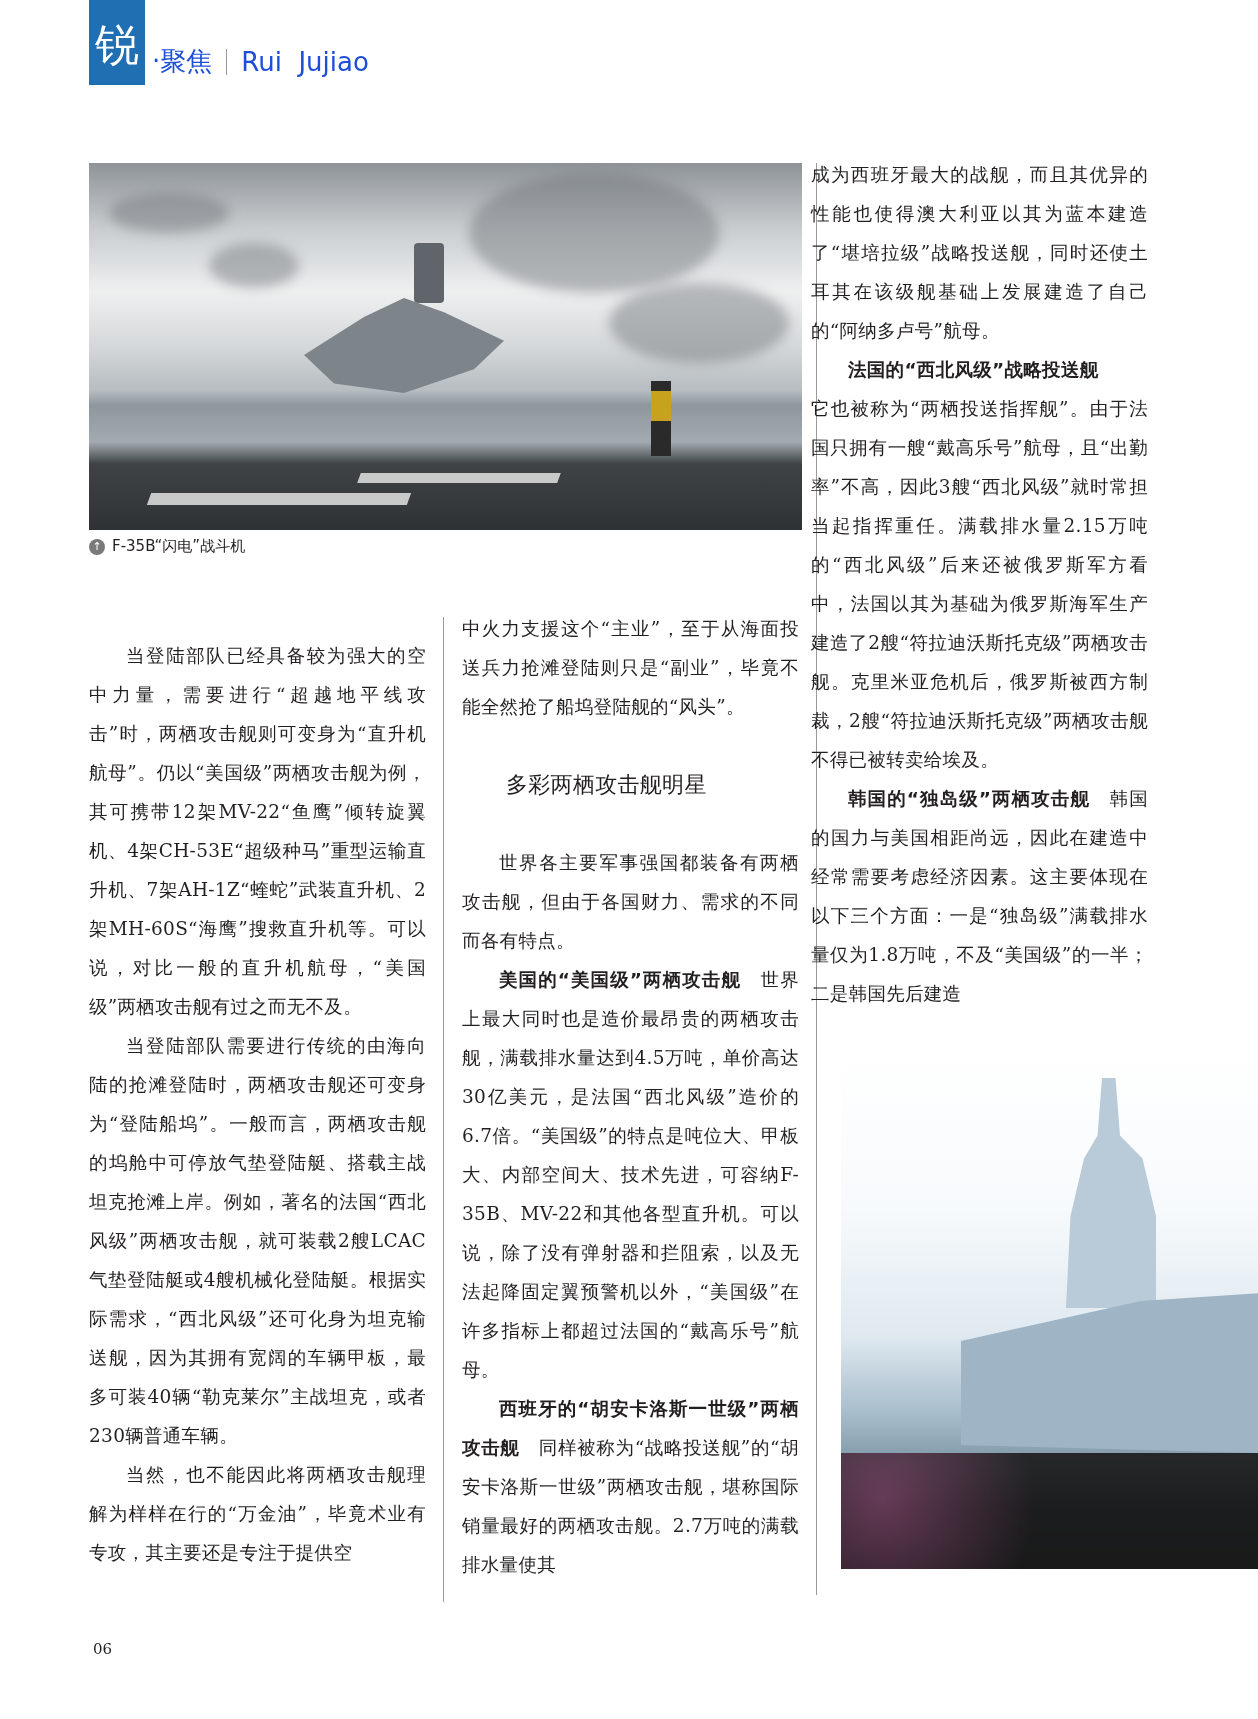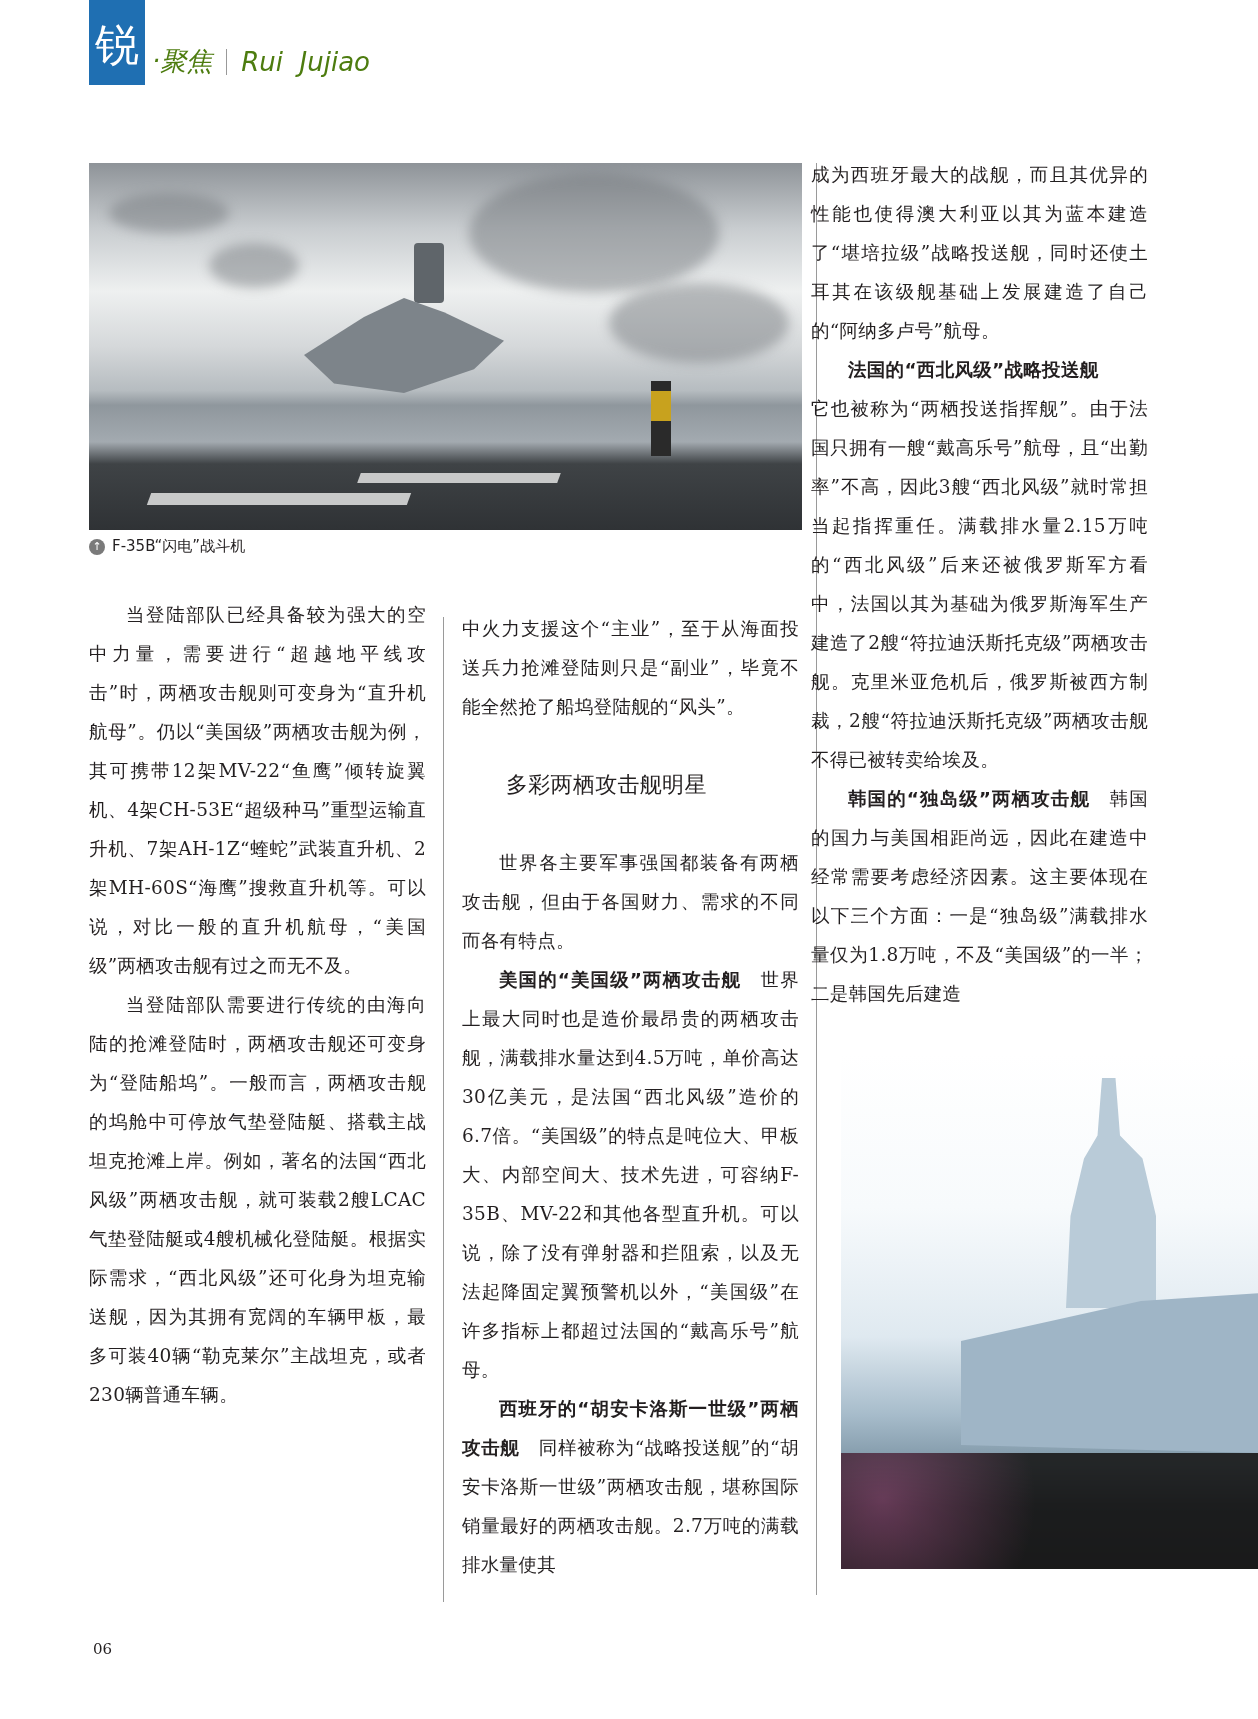--- a/index.html
+++ b/index.html
@@ -2,41 +2,41 @@
 <html><head>
 <meta charset="utf-8">
 <style>
   html, body { margin:0; padding:0; background:#ffffff; }
   body { width:1258px; height:1719px; position:relative; overflow:hidden;
          font-family:"DejaVu Serif","Liberation Serif",serif; color:#231f20; }
   .header-badge { position:absolute; left:89px; top:0; width:56px; height:85px; background:#1f6fb2;
          color:#fff; font-family:"DejaVu Sans","Liberation Sans",sans-serif; font-size:44px;
          display:flex; align-items:flex-end; justify-content:center; padding-bottom:10px; box-sizing:border-box; }
   .header-text { position:absolute; left:152px; top:44px; font-family:"DejaVu Sans","Liberation Sans",sans-serif;
-         font-size:26px; color:#4d7c0f; display:flex; align-items:center;font-style:italic; }
+         font-size:26px; color:#1d4ed8; display:flex; align-items:center; }
   .header-sep { display:inline-block; width:1px; height:26px; background:#999; margin:0 14px; }
   .photo { position:absolute; overflow:hidden; }
   .photo-jet { left:89px; top:163px; width:713px; height:367px;
        background:linear-gradient(180deg,#8e9398 0%,#c9cdd0 18%,#eef0f0 35%,#d5d8da 50%,#b6bcc0 62%,#8f979d 66%,#a3aab0 76%,#3f4346 82%,#2f3235 100%); }
   .cloud { position:absolute; border-radius:50%; background:rgba(110,115,120,0.45); filter:blur(6px); }
   .deck-line { position:absolute; background:#c8c9c9; }
   .jet-body { position:absolute; left:215px; top:135px; width:200px; height:95px; background:#7d848a;
        clip-path:polygon(0% 60%,30% 20%,50% 0%,70% 15%,100% 45%,85% 75%,50% 100%,15% 90%); }
   .jet-fan { position:absolute; left:325px; top:80px; width:30px; height:60px; background:#5f656a; border-radius:4px; }
   .person { position:absolute; left:562px; top:218px; width:20px; height:75px; background:#2a2a2a; }
   .person-vest { position:absolute; left:562px; top:228px; width:20px; height:30px; background:#c8a21e; }
   .caption { position:absolute; left:89px; top:537px; display:flex; align-items:center;
        font-family:"DejaVu Sans","Liberation Sans",sans-serif; font-size:15px; color:#231f20; }
   .caption-icon { width:16px; height:16px; border-radius:50%; background:#7a7a7a; color:#fff;
        font-size:11px; display:flex; align-items:center; justify-content:center; margin-right:7px; }
   .col { position:absolute; width:337px; font-size:18.5px; line-height:39px; text-align:justify; letter-spacing:0.3px; }
   .col p { margin:0; text-indent:2em; }
   .col p.noindent { text-indent:0; }
   .col .bold { font-family:"DejaVu Sans","Liberation Sans",sans-serif; font-weight:bold; }
-  .col1 { left:89px; top:595px; }
+  .col1 { left:89px; top:636px; }
   .col2 { left:462px; top:609px; }
   .col3 { left:811px; top:155px; }
   .section-title { font-family:"DejaVu Sans","Liberation Sans",sans-serif; font-size:22px; 
        text-indent:0; margin:39px 0 39px 0 !important; line-height:39px; }
   .vdiv { position:absolute; width:1px; background:#9a9a9a; }
   .photo-ship { left:841px; top:1053px; width:417px; height:516px;
        background:linear-gradient(180deg,#ffffff 0%,#f7fafc 30%,#dfe9f0 55%,#a7bccb 70%,#7d95a5 80%,#2f3a44 88%,#1a1d22 100%); }
   .ship-hull { position:absolute; left:120px; top:240px; width:300px; height:160px; background:#9fb5c6;
        clip-path:polygon(0% 30%,60% 5%,100% 0%,100% 100%,0% 95%); }
   .ship-tower { position:absolute; left:225px; top:25px; width:90px; height:230px; background:#b9cbd8;
@@ -71,20 +71,21 @@
 </div>
 
 <div class="caption">
   <span class="caption-icon">↑</span>
   <span>F-35B“闪电”战斗机</span>
 </div>
 
 <div class="col col1">
   <p>当登陆部队已经具备较为强大的空中力量，需要进行“超越地平线攻击”时，两栖攻击舰则可变身为“直升机航母”。仍以“美国级”两栖攻击舰为例，其可携带12架MV-22“鱼鹰”倾转旋翼机、4架CH-53E“超级种马”重型运输直升机、7架AH-1Z“蝰蛇”武装直升机、2架MH-60S“海鹰”搜救直升机等。可以说，对比一般的直升机航母，“美国级”两栖攻击舰有过之而无不及。</p>
   <p>当登陆部队需要进行传统的由海向陆的抢滩登陆时，两栖攻击舰还可变身为“登陆船坞”。一般而言，两栖攻击舰的坞舱中可停放气垫登陆艇、搭载主战坦克抢滩上岸。例如，著名的法国“西北风级”两栖攻击舰，就可装载2艘LCAC气垫登陆艇或4艘机械化登陆艇。根据实际需求，“西北风级”还可化身为坦克输送舰，因为其拥有宽阔的车辆甲板，最多可装40辆“勒克莱尔”主战坦克，或者230辆普通车辆。</p>
+  <p>当然，也不能因此将两栖攻击舰理解为样样在行的“万金油”，毕竟术业有专攻，其主要还是专注于提供空</p>
 </div>
 
 <div class="vdiv" style="left:443px;top:617px;height:985px;"></div>
 
 <div class="col col2">
   <p class="noindent">中火力支援这个“主业”，至于从海面投送兵力抢滩登陆则只是“副业”，毕竟不能全然抢了船坞登陆舰的“风头”。</p>
   <p class="section-title">多彩两栖攻击舰明星</p>
   <p>世界各主要军事强国都装备有两栖攻击舰，但由于各国财力、需求的不同而各有特点。</p>
   <p><span class="bold">美国的“美国级”两栖攻击舰</span> <span>世界上最大同时也是造价最昂贵的两栖攻击舰，满载排水量达到4.5万吨，单价高达30亿美元，是法国“西北风级”造价的6.7倍。“美国级”的特点是吨位大、甲板大、内部空间大、技术先进，可容纳F-35B、MV-22和其他各型直升机。可以说，除了没有弹射器和拦阻索，以及无法起降固定翼预警机以外，“美国级”在许多指标上都超过法国的“戴高乐号”航母。</span></p>
   <p><span class="bold">西班牙的“胡安卡洛斯一世级”两栖攻击舰</span> <span>同样被称为“战略投送舰”的“胡安卡洛斯一世级”两栖攻击舰，堪称国际销量最好的两栖攻击舰。2.7万吨的满载排水量使其</span></p>

